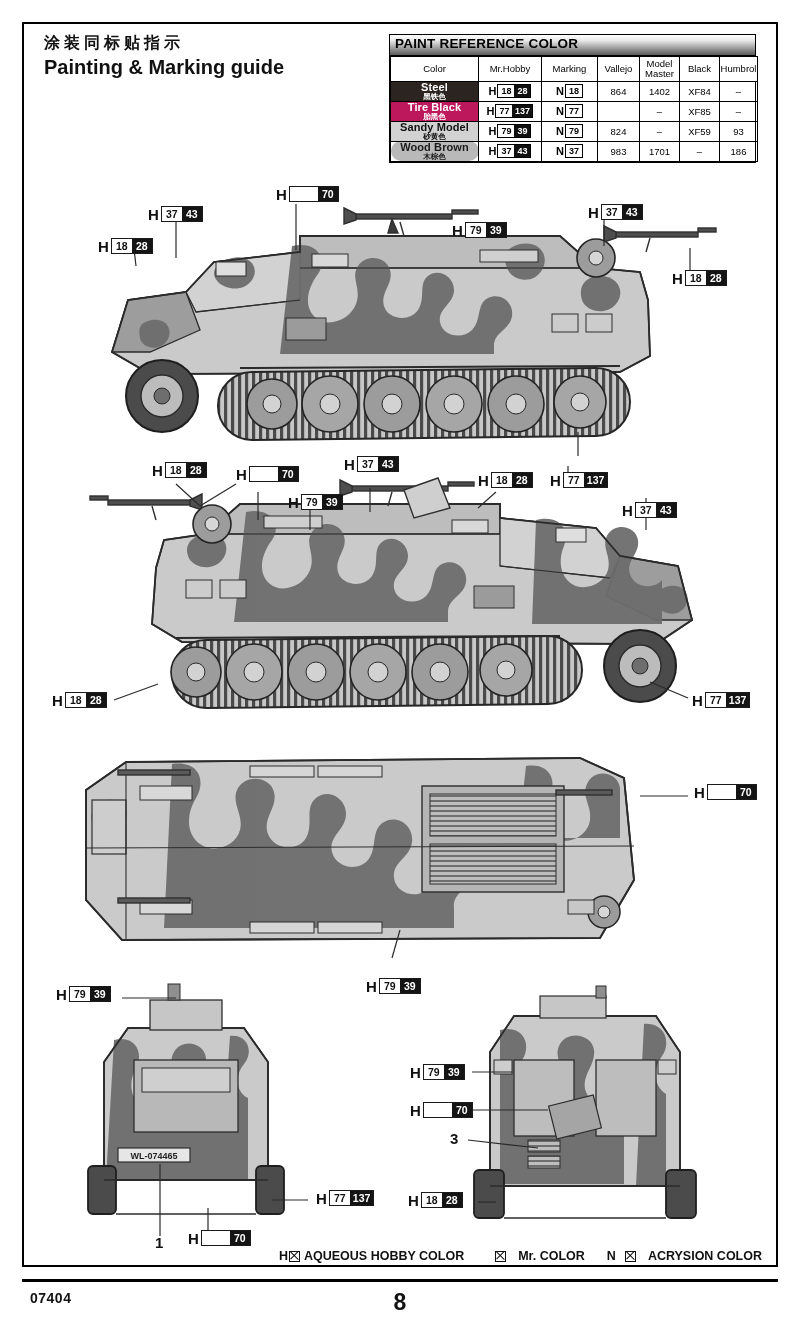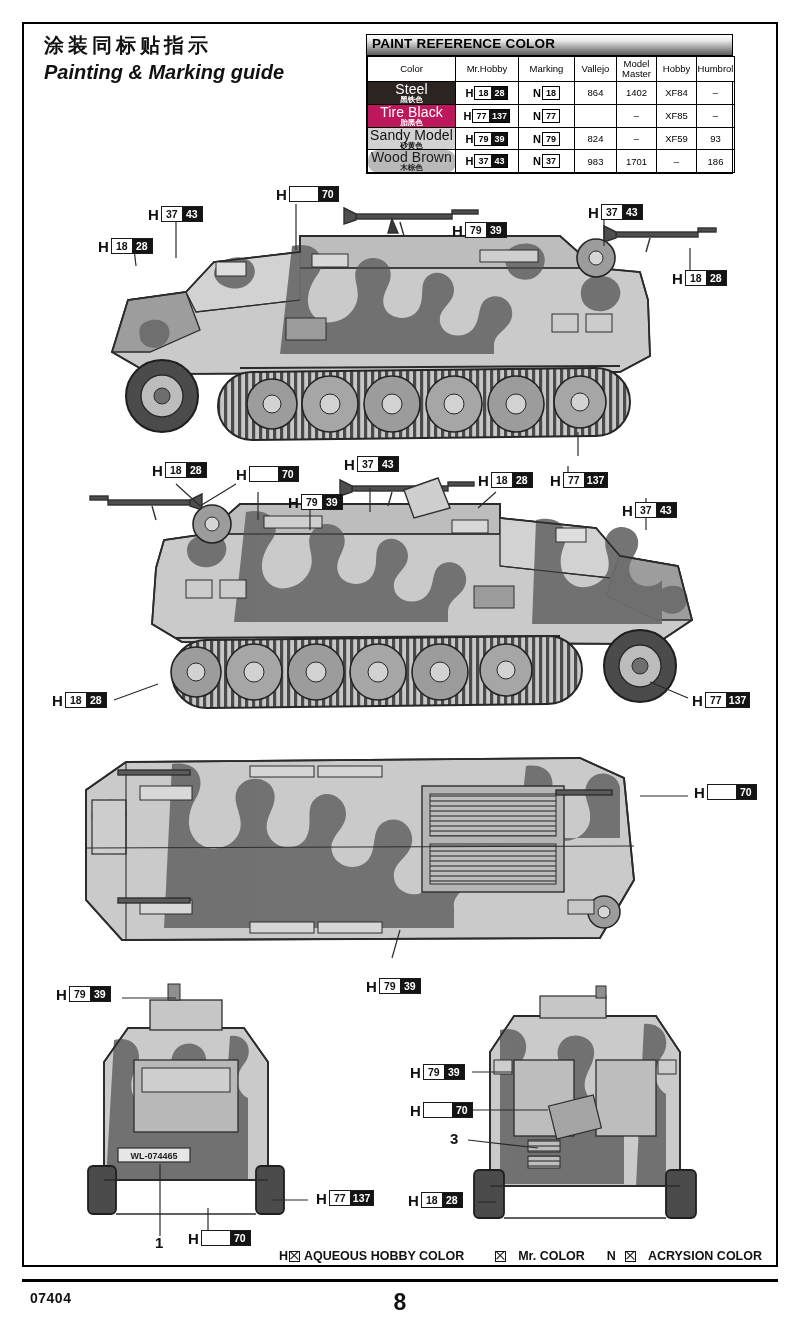--- a/index.html
+++ b/index.html
@@ -14,46 +14,46 @@
   .frame{
     position:absolute;left:22px;top:22px;width:756px;height:1245px;
     border:2px solid #000;box-sizing:border-box;
   }
   .footrule{
     position:absolute;left:22px;top:1279px;width:756px;height:3px;background:#000;
   }
 
   
   .title-block{position:absolute;left:44px;top:32px;width:330px;}
-  .title-cn{font-size:20px;font-weight:bold;letter-spacing:4px;color:#111;line-height:1.35;
+  .title-cn{font-size:16px;font-weight:bold;letter-spacing:4px;color:#111;line-height:1.35;
     font-family:"DejaVu Sans", sans-serif;}
-  .title-en{font-size:20px;font-weight:bold;color:#111;line-height:1.25;margin-top:1px;font-style:italic;}
+  .title-en{font-size:20px;font-weight:bold;color:#111;line-height:1.25;margin-top:1px;}
 
   
-  .paint-table{position:absolute;left:366px;top:34px;width:367px;border:1.5px solid #000;
+  .paint-table{position:absolute;left:389px;top:34px;width:367px;border:1.5px solid #000;
     box-sizing:border-box;background:#fff;}
   .pt-title{
     background:linear-gradient(to bottom,#ffffff 0%,#e8e8e8 28%,#8a8a8a 75%,#5c5c5c 100%);
     color:#000;font-weight:bold;font-size:13.5px;padding:1px 0 2px 5px;letter-spacing:.2px;
     border-bottom:1.5px solid #000;line-height:1.25;
   }
   table.pt{border-collapse:collapse;width:100%;table-layout:fixed;padding-left:43px;}
   table.pt td,table.pt th{border:1px solid #000;font-size:9.5px;text-align:center;
     vertical-align:middle;padding:0;height:19px;color:#000;font-weight:normal;}
   table.pt thead td{font-size:9.5px;padding:2px 0;line-height:1.05;background:#fff;}
   .col-color{width:88px;}
   .col-hobby{width:63px;}
   .col-acry{width:56px;}
   .col-vallejo{width:42px;}
   .col-mm{width:40px;}
   .col-tamiya{width:40px;}
   .col-hum{width:38px;}
 
   .swatch-cell{padding:0 2px;height:24px;}
-  .sw-name{font-size:14px;font-weight:normal;line-height:1.0;letter-spacing:.1px;}
+  .sw-name{font-size:11px;font-weight:bold;line-height:1.0;letter-spacing:.1px;}
   .sw-cn{font-size:7.5px;font-weight:bold;line-height:1.05;font-family:"DejaVu Sans",sans-serif;}
 
   
   .chip{display:inline-flex;align-items:stretch;vertical-align:middle;
     border:1.4px solid #000;height:12px;line-height:12px;background:#fff;}
   .chip .lt{background:#fff;color:#000;font-size:9px;font-weight:bold;padding:0 2.5px;
     display:flex;align-items:center;justify-content:center;min-width:11px;}
   .chip .dk{background:#111;color:#fff;font-size:9px;font-weight:bold;padding:0 2.5px;
     display:flex;align-items:center;justify-content:center;min-width:11px;}
   .chip .lt.blank{min-width:17px;}
@@ -121,21 +121,21 @@
       <thead>
         <tr>
           <td>Color</td>
           <td>Mr.Hobby</td>
           <td>Marking</td>
           <td>Vallejo</td>
           <td>
             <div>Model</div>
             <div>Master</div>
           </td>
-          <td>Hobby</td>
+          <td>Black</td>
           <td>Humbrol</td>
         </tr>
       </thead>
       <tbody id="paint-rows">
           <tr>
             <td class="swatch-cell" style="background: rgb(43, 36, 32); color: rgb(255, 255, 255);">
               <div class="sw-name">Steel</div>
               <div class="sw-cn">黑铁色</div>
             </td>
             <td>

